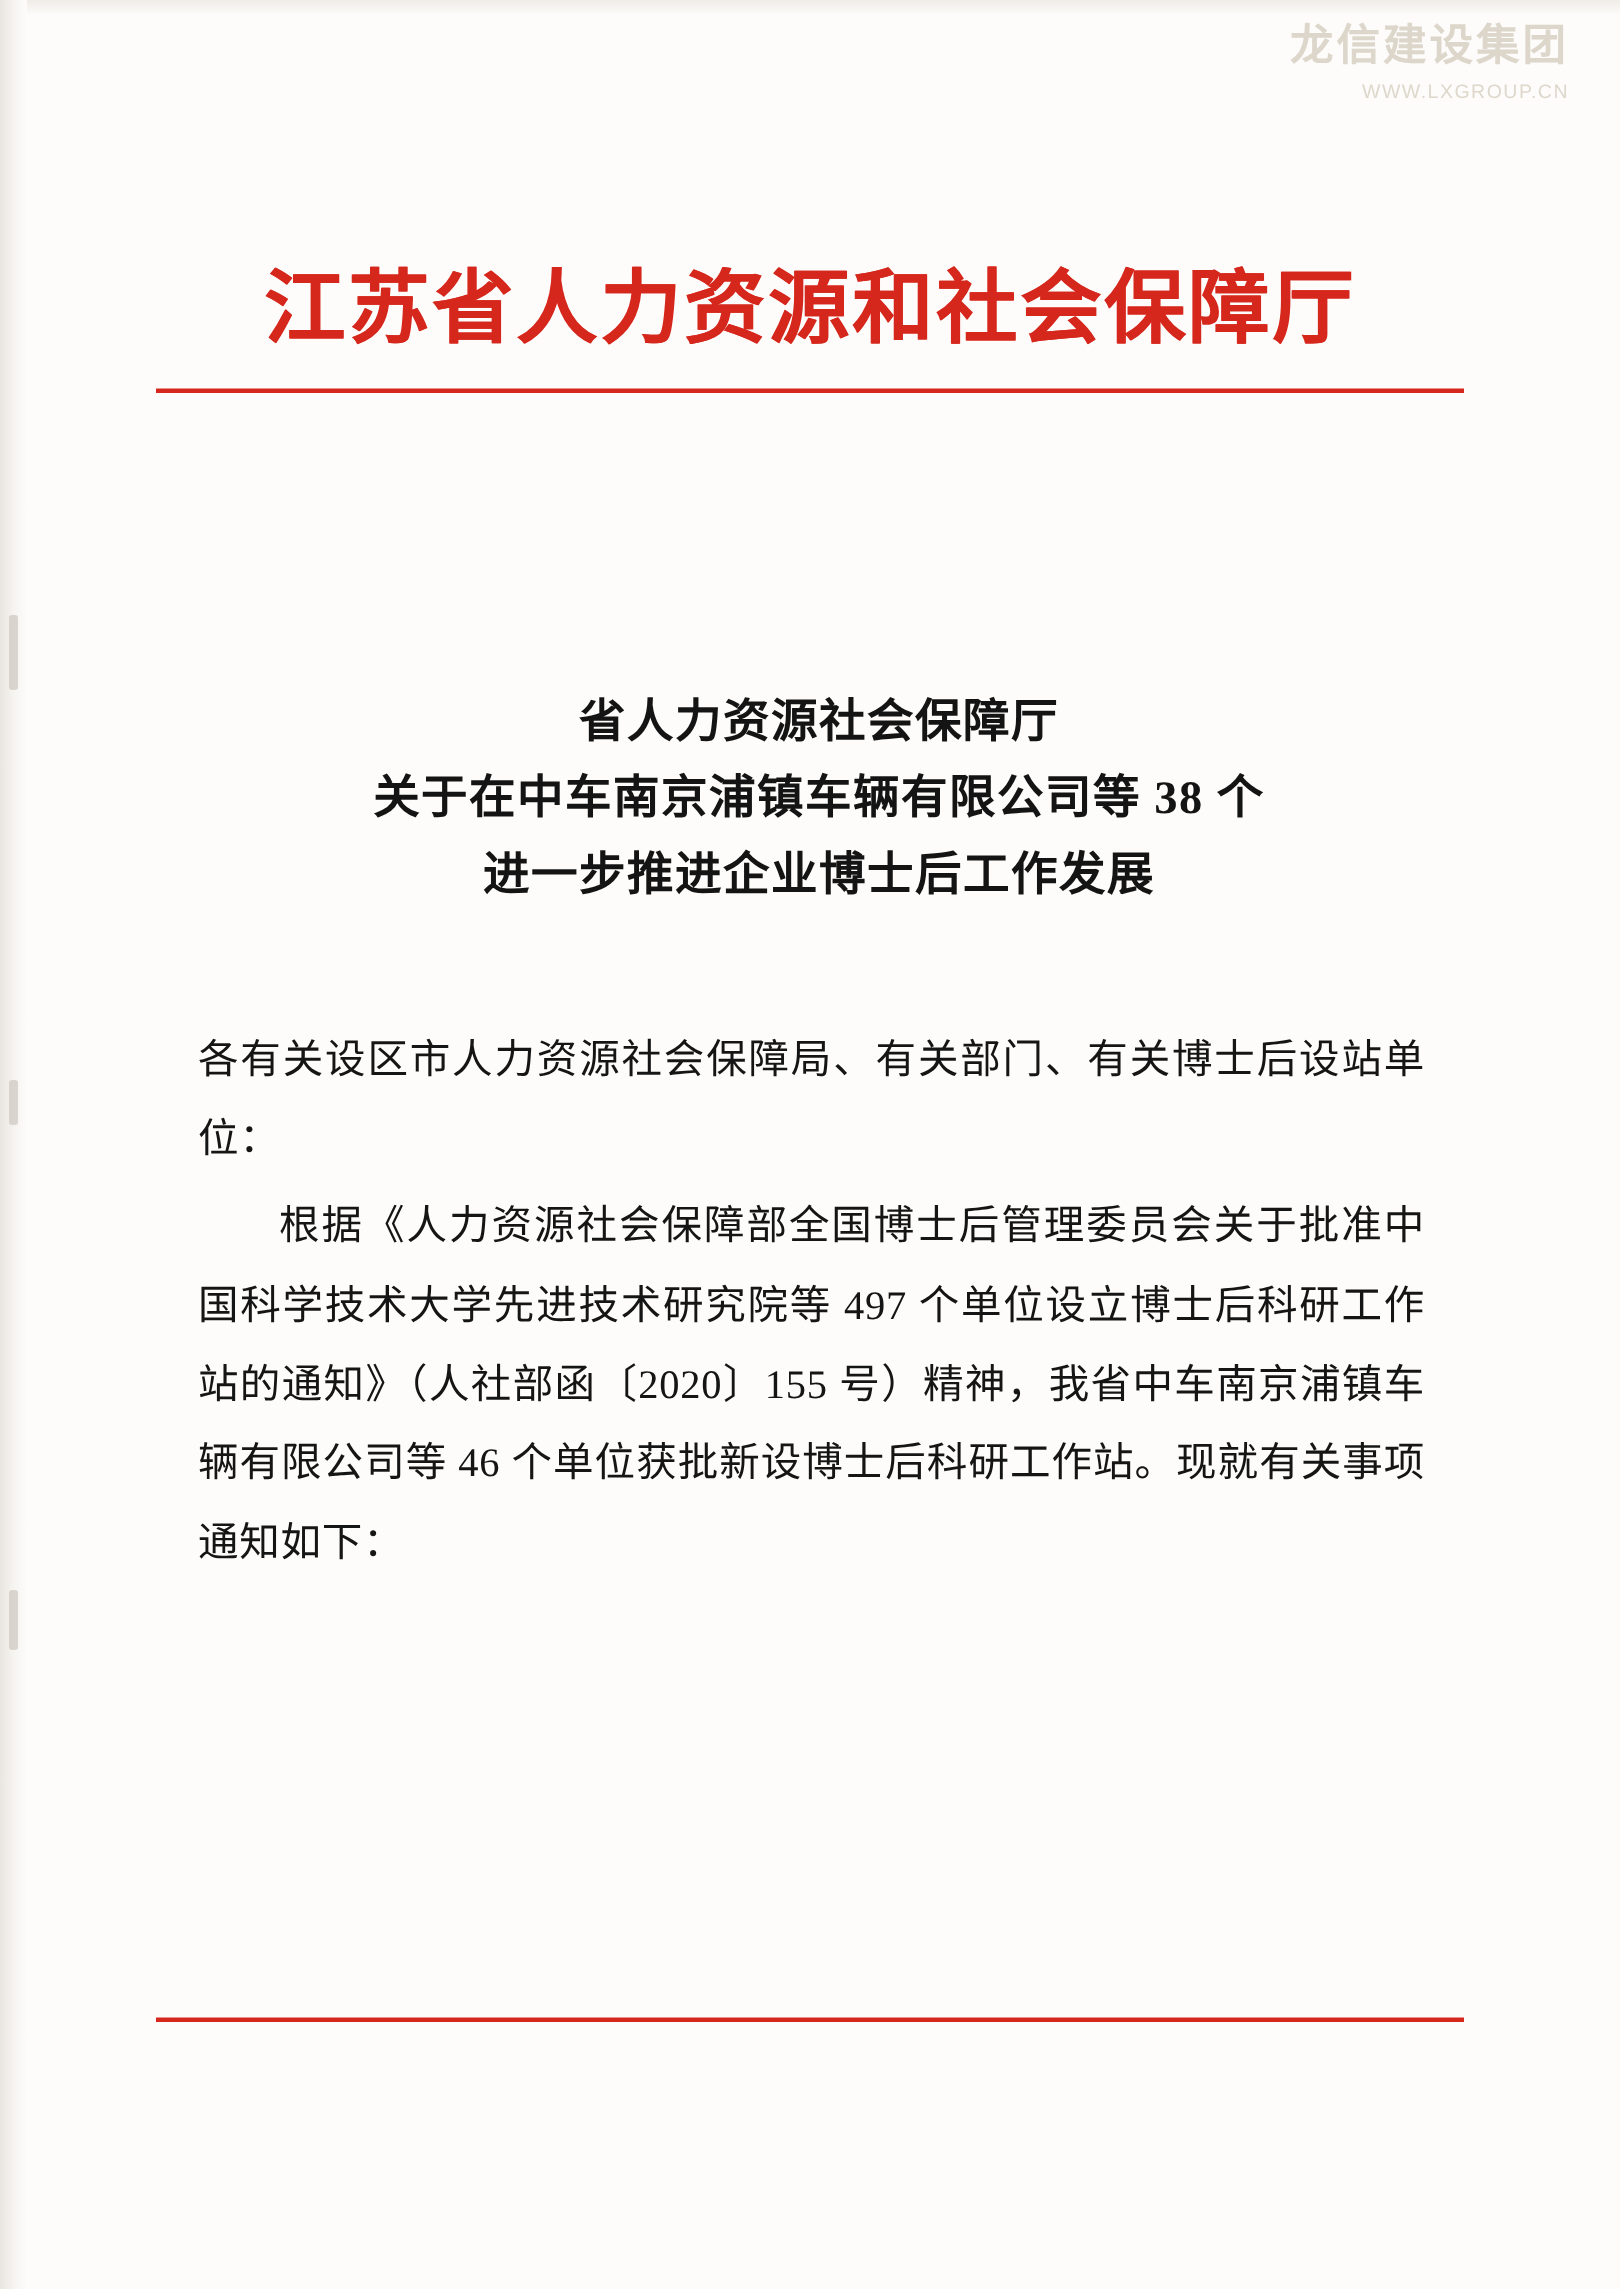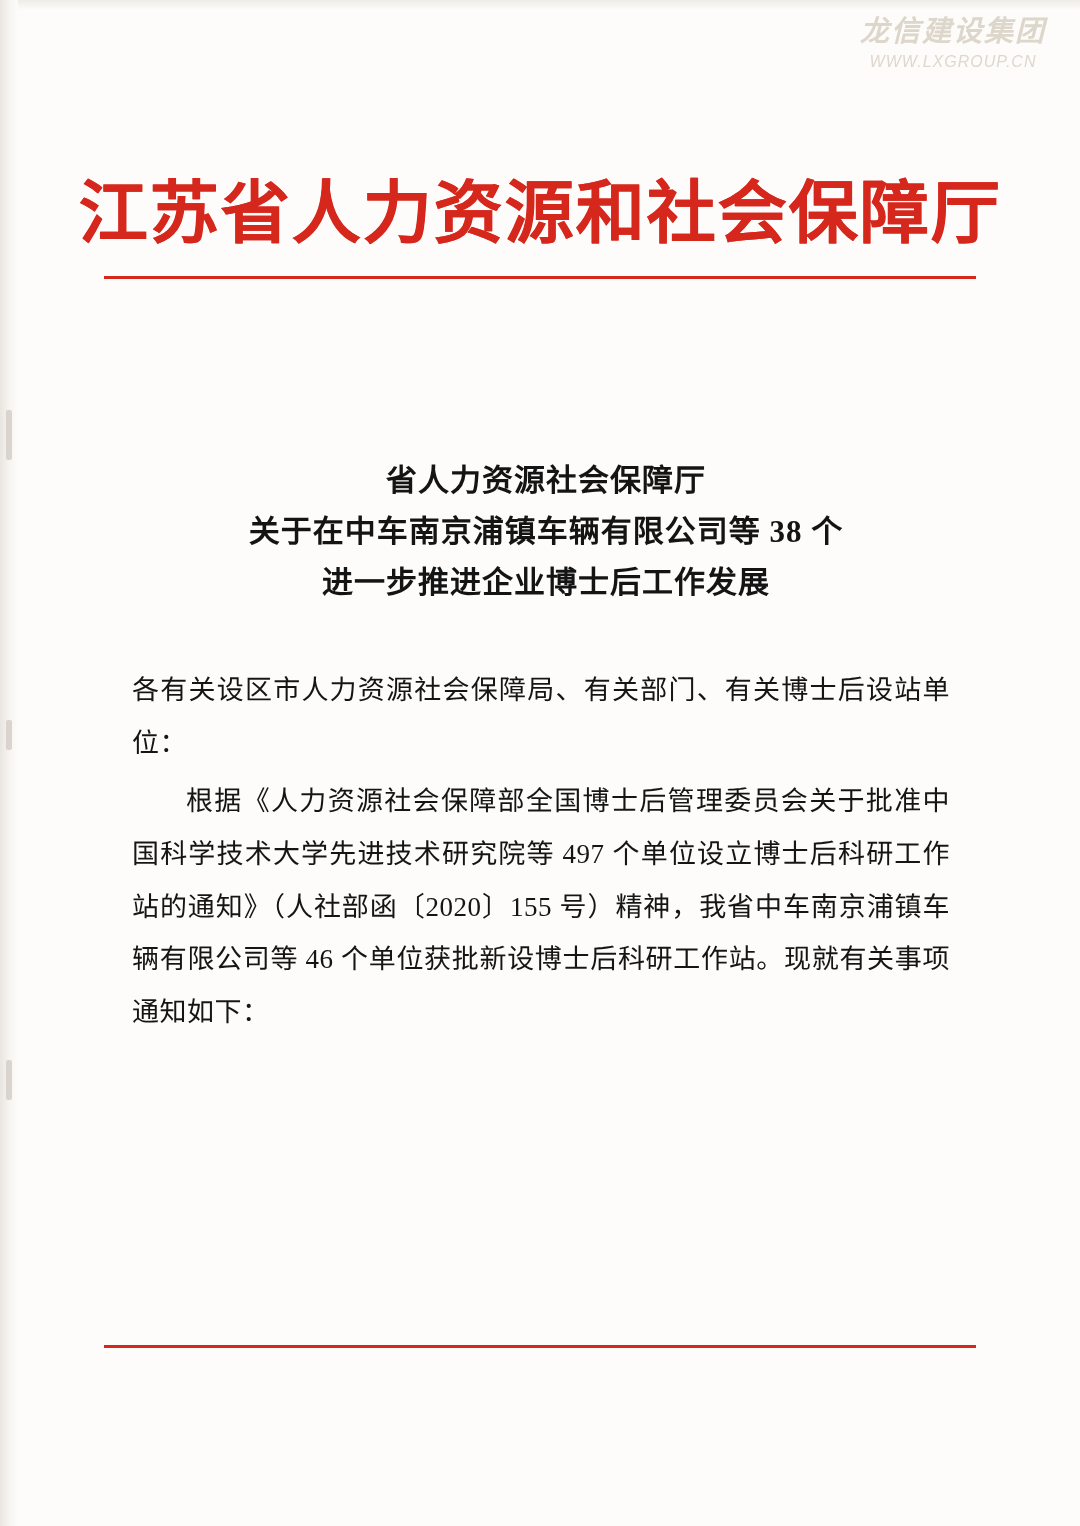--- a/index.html
+++ b/index.html
@@ -40,52 +40,51 @@
     left: 0; top: 0;
     width: 100%; height: 10px;
     background: linear-gradient(to bottom, #efece7 0%, #fdfcfa 100%);
   }
 
   
   .watermark {
     position: absolute;
     right: 34px;
     top: 14px;
-    text-align: center;
+    text-align: right;
     color: #d9d3c9;
     user-select: none;
-    font-style: italic;
   }
   .watermark .wm-main {
     font-family: "Liberation Sans", sans-serif;
     font-size: 29px;
     font-weight: 700;
     letter-spacing: 2px;
     color: #ddd6cb;
     line-height: 1.2;
   }
   .watermark .wm-sub {
     font-family: "Liberation Sans", sans-serif;
-    font-size: 16px;
+    font-size: 13px;
     letter-spacing: 1px;
     color: #ded7cc;
     margin-top: 4px;
   }
 
   
   .letterhead {
     position: absolute;
     left: 0;
     top: 175px;
     width: 100%;
     text-align: center;
   }
   .letterhead-title {
     font-family: "Liberation Serif", "DejaVu Serif", serif;
-    font-size: 69px;
+    font-size: 54px;
     font-weight: 700;
     color: #d6271d;
     letter-spacing: 2px;
     line-height: 1.15;
     text-shadow: 0.5px 0 0 #d6271d;
     white-space: nowrap;
   }
   .letterhead-rule {
     margin: 22px auto 0 auto;
     width: 872px;
@@ -116,21 +115,21 @@
     line-height: 1.65;
     color: #141414;
     letter-spacing: 1px;
   }
   .doc-title .line { display: block; padding-left: 12px; }
 
   
   .doc-body {
     position: absolute;
     left: 132px;
-    top: 664px;
+    top: 680px;
     width: 818px;
     font-size: 27px;
     line-height: 1.95;
     color: #151515;
     text-align: justify;
     text-justify: inter-ideograph;
     letter-spacing: 0.5px;
   }
   .doc-body p {
     margin: 0 0 6px 0;

